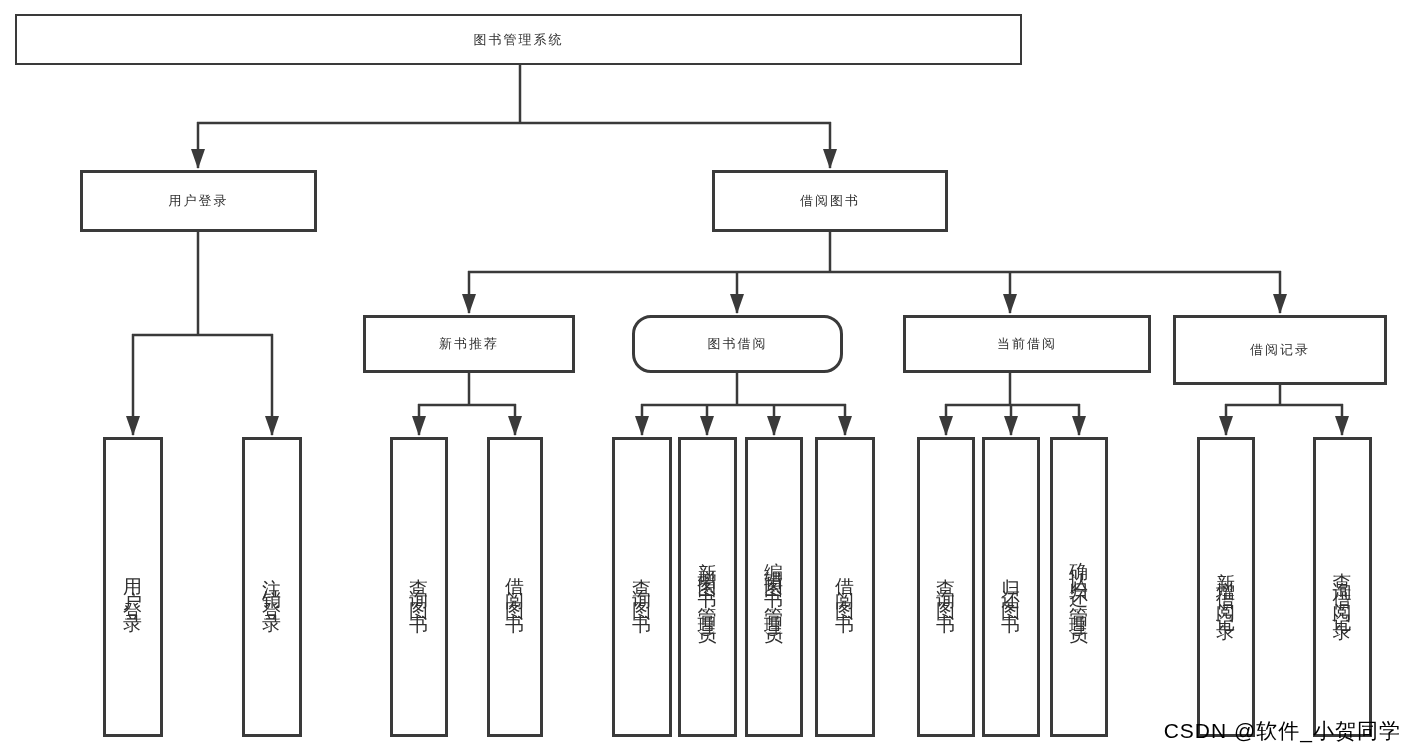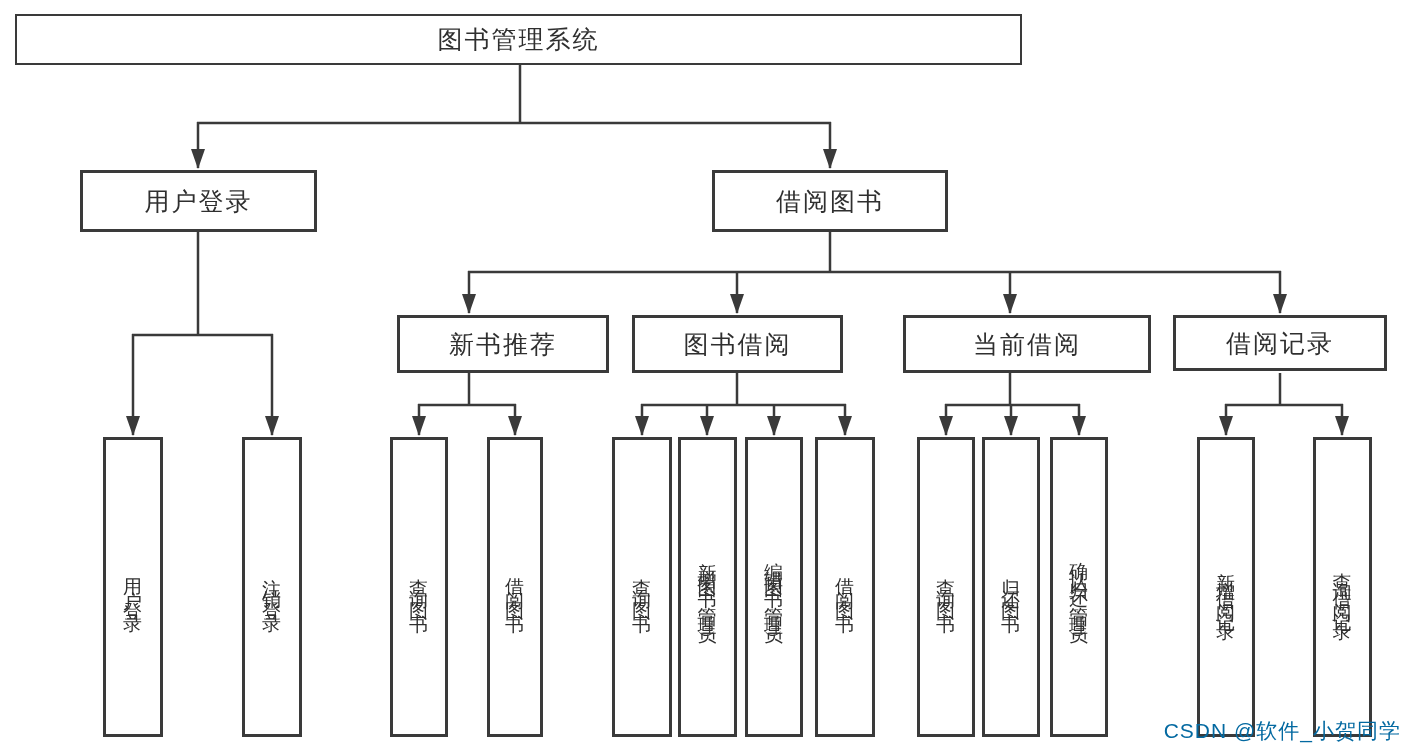--- a/index.html
+++ b/index.html
@@ -18,37 +18,37 @@
     width: 1405px; height: 747px;
   }
   .node {
     position: absolute;
     box-sizing: border-box;
     background: #ffffff;
     border: 3px solid #3a3a3a;
     display: flex;
     align-items: center;
     justify-content: center;
-    font-size: 25px;
+    font-size: 13px;
     letter-spacing: 2px;
     color: #2f2f2f;
     text-align: center;
   }
   .root-box {
     left: 15px; top: 14px; width: 1007px; height: 51px;
     border-width: 2px;
   }
   
   .n-user-login  { left: 80px;  top: 170px; width: 237px; height: 62px; }
   .n-book-mgmt   { left: 712px; top: 170px; width: 236px; height: 62px; }
   
-  .n-new-rec     { left: 363px;  top: 315px; width: 212px; height: 58px; margin-left: 34px; }
-  .n-borrowing   { left: 632px;  top: 315px; width: 211px; height: 58px; }
+  .n-new-rec     { left: 363px;  top: 315px; width: 212px; height: 58px; }
+  .n-borrowing   { left: 632px;  top: 315px; width: 211px; height: 58px; border-radius: 19px; }
   .n-current     { left: 903px;  top: 315px; width: 248px; height: 58px; }
-  .n-records     { left: 1173px; top: 315px; width: 214px; height: 56px; }
+  .n-records     { left: 1173px; top: 315px; width: 214px; height: 70px; }
   
   .leaf {
     top: 437px;
     height: 300px;
     writing-mode: vertical-rl;
     text-orientation: mixed;
     font-size: 19px;
     letter-spacing: 12px;
     line-height: 1;
   }
@@ -152,15 +152,15 @@
   <div class="node leaf lf-7">编辑图书（管理员）</div>
   <div class="node leaf lf-8">借阅图书</div>
 
   <div class="node leaf lf-9">查询图书</div>
   <div class="node leaf lf-10">归还图书</div>
   <div class="node leaf lf-11">确认归还（管理员）</div>
 
   <div class="node leaf lf-12">新增借阅记录</div>
   <div class="node leaf lf-13">查询借阅记录</div>
 
-  <div id="watermark" style="color: #0369a1; margin-left: 40px;">CSDN @软件_小贺同学</div>
+  <div id="watermark" style="color: #000000; margin-left: 40px;">CSDN @软件_小贺同学</div>
 
 </div>
 
 </body></html>

